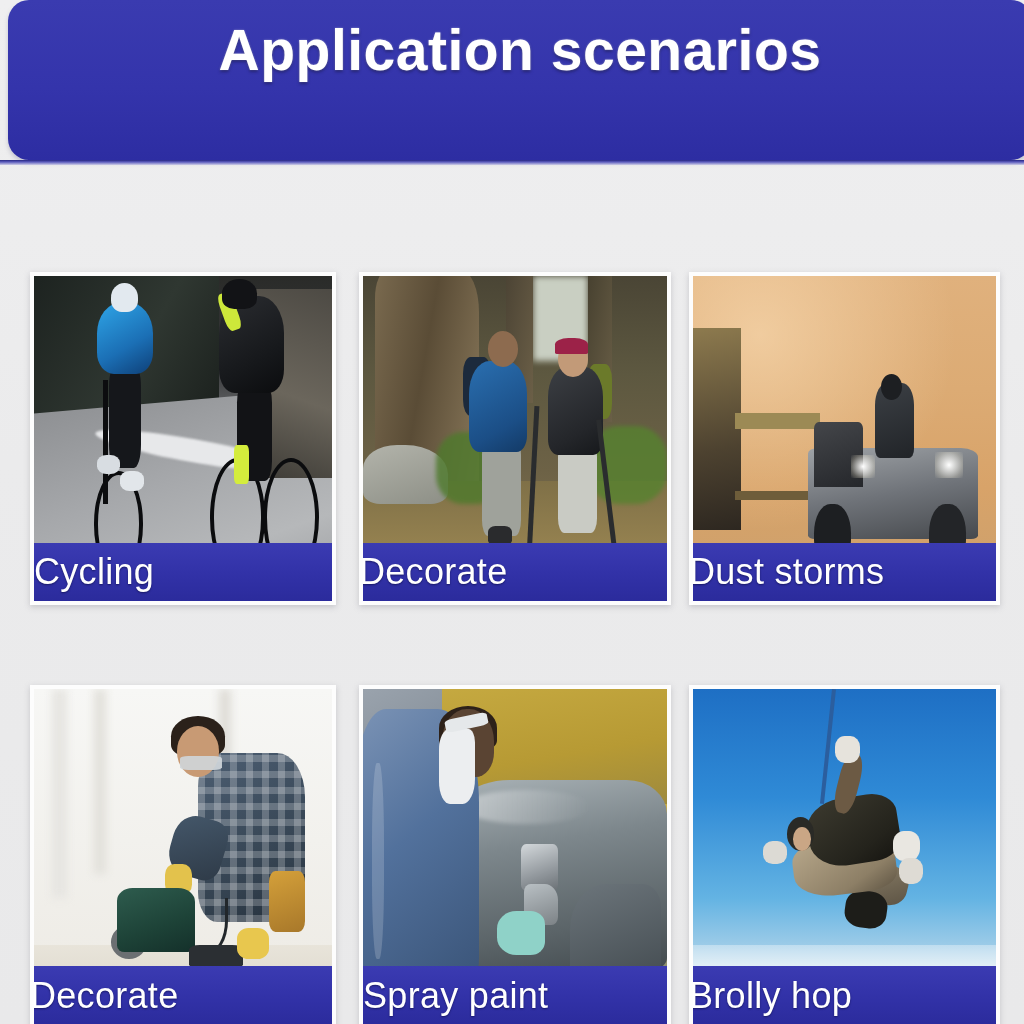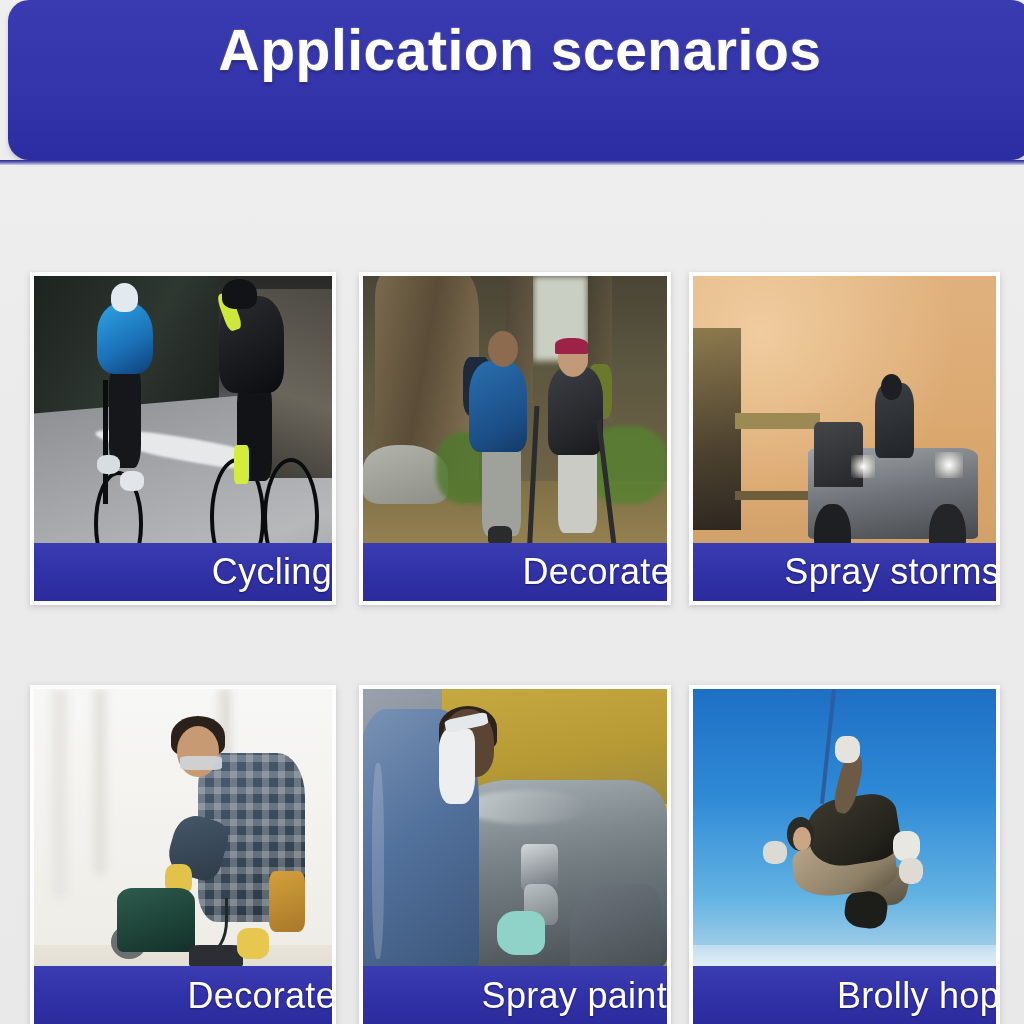--- a/index.html
+++ b/index.html
@@ -86,21 +86,21 @@
   .caption {
     position: absolute;
     left: 0;
     bottom: 0;
     width: 100%;
     height: 58px;
     background: linear-gradient(180deg, #3b3bb2 0%, #3232a8 50%, #2b2b9c 100%);
     color: #ffffff;
     font-size: 36px;
     line-height: 58px;
-    text-align: right;
+    text-align: left;
     letter-spacing: 0.3px;
     text-shadow: 0 1px 2px rgba(10,10,60,0.6);
     white-space: nowrap;
   }
   .caption.wide {
     left: -4px;
     width: calc(100% + 8px);
   }
   .caption.tall {
     height: 60px;
@@ -309,21 +309,21 @@
           <div class="lay ds-arm2"></div>
           <div class="lay ds-truck"></div>
           <div class="lay ds-cab"></div>
           <div class="lay ds-wheel1"></div>
           <div class="lay ds-wheel2"></div>
           <div class="lay ds-man"></div>
           <div class="lay ds-man-head"></div>
           <div class="lay ds-light1"></div>
           <div class="lay ds-light2"></div>
         </div>
-        <div class="caption wide">Spray storms</div>
+        <div class="caption wide">Dust storms</div>
       </div>
     </div>
 
     <div class="card" style="left:30px; top:519px; width:306px; height:345px;">
       <div class="photo-wrap">
         <div class="photo ph-dec">
           <div class="lay dc-blur1"></div>
           <div class="lay dc-blur2"></div>
           <div class="lay dc-blur3"></div>
           <div class="lay dc-bench"></div>

